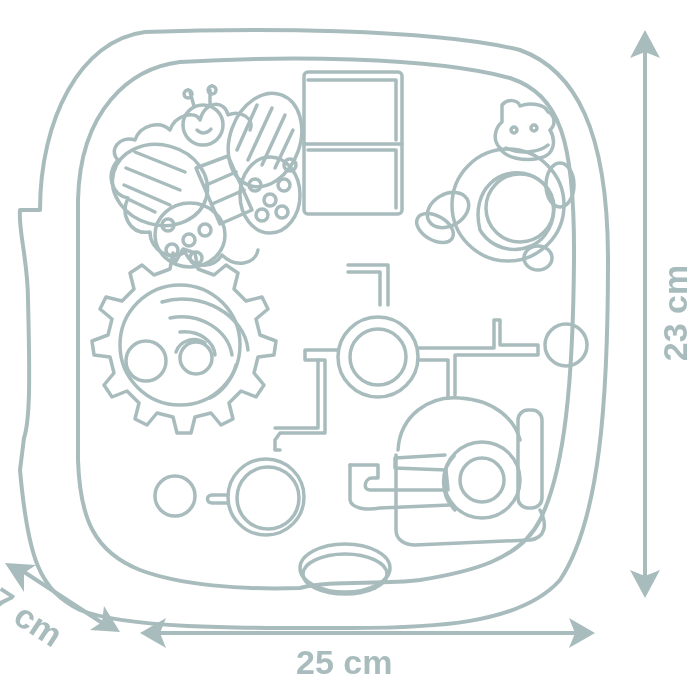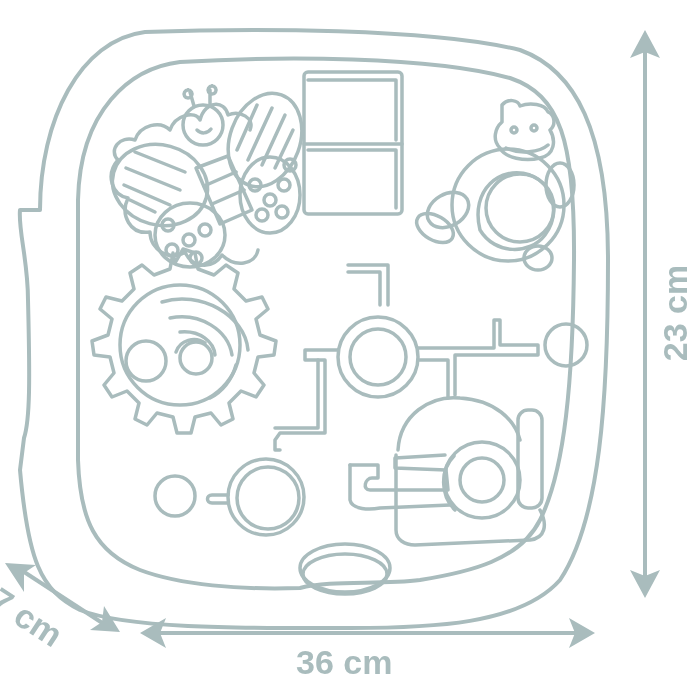--- a/index.html
+++ b/index.html
@@ -142,15 +142,15 @@
     <polygon class="arrowhead" points="645,30 630,58 645,52 660,58"></polygon>
     <polygon class="arrowhead" points="645,598 630,570 645,576 660,570"></polygon>
   </g>
   <g>
     <line class="arrowline" x1="18" y1="568" x2="110" y2="628"></line>
     <polygon class="arrowhead" points="5,563 36,565 24,573 24,592"></polygon>
     <polygon class="arrowhead" points="120,632 90,630 102,622 104,606"></polygon>
   </g>
 </svg>
 
-<div id="label-width" class="dim-label">36 cm</div>
+<div id="label-width" class="dim-label">25 cm</div>
 <div id="label-height" class="dim-label">23 cm</div>
 <div id="label-depth" class="dim-label">7 cm</div>
 
 </body></html>

